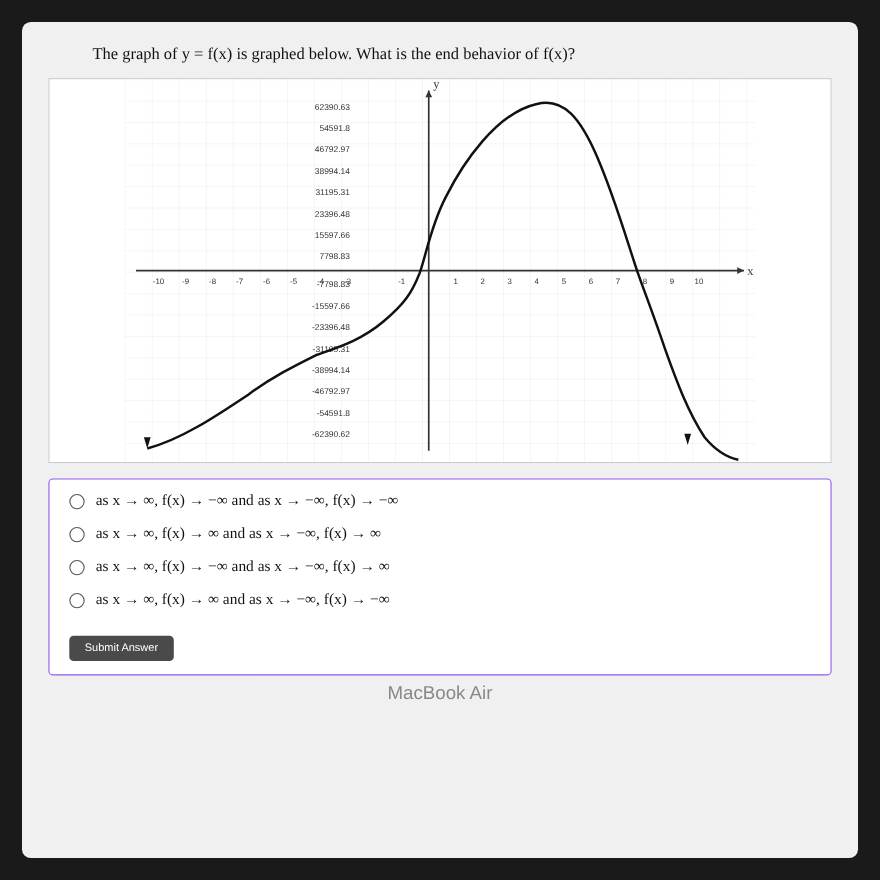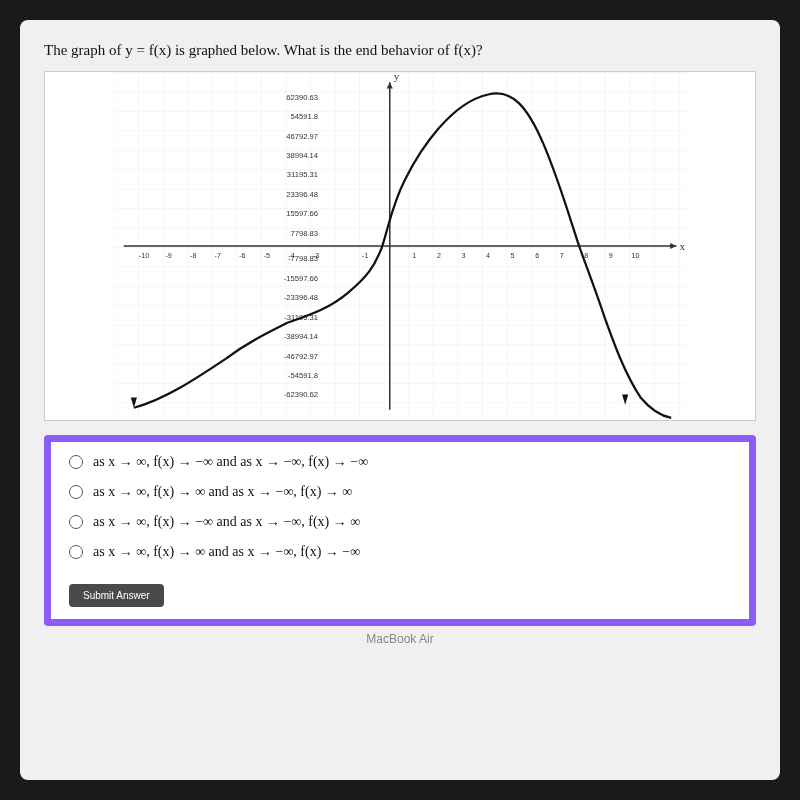--- a/index.html
+++ b/index.html
@@ -20,32 +20,33 @@
       padding: 20px 24px;
       display: flex;
       flex-direction: column;
       gap: 0;
     }
     .question-text {
       font-size: 15px;
       margin-bottom: 10px;
       color: #111;
       line-height: 1.4;
+      margin-left: 40px;
     }
     .graph-area {
       background: #fff;
       border: 1px solid #ccc;
       width: 100%;
       height: 350px;
       position: relative;
       margin-bottom: 14px;
     }
     .answers-box {
       background: #fff;
-      border: 7px solid #8b5cf6;
+      border: 1px solid #8b5cf6;
       border-radius: 4px;
       padding: 12px 18px;
       display: flex;
       flex-direction: column;
       gap: 14px;
     }
     .answer-row {
       display: flex;
       align-items: center;
       gap: 10px;
@@ -67,21 +68,21 @@
       color: #fff;
       border: none;
       border-radius: 4px;
       padding: 6px 14px;
       font-size: 10px;
       cursor: pointer;
     }
     .macbook-label {
       text-align: center;
       color: #888;
-      font-size: 12px;
+      font-size: 17px;
       margin-top: 6px;
       font-family: -apple-system, BlinkMacSystemFont, sans-serif;
     }
   </style>
 </head>
 <body>
 
 <div class="page">
 
   <div class="question-text">The graph of y = f(x) is graphed below. What is the end behavior of f(x)?</div>

